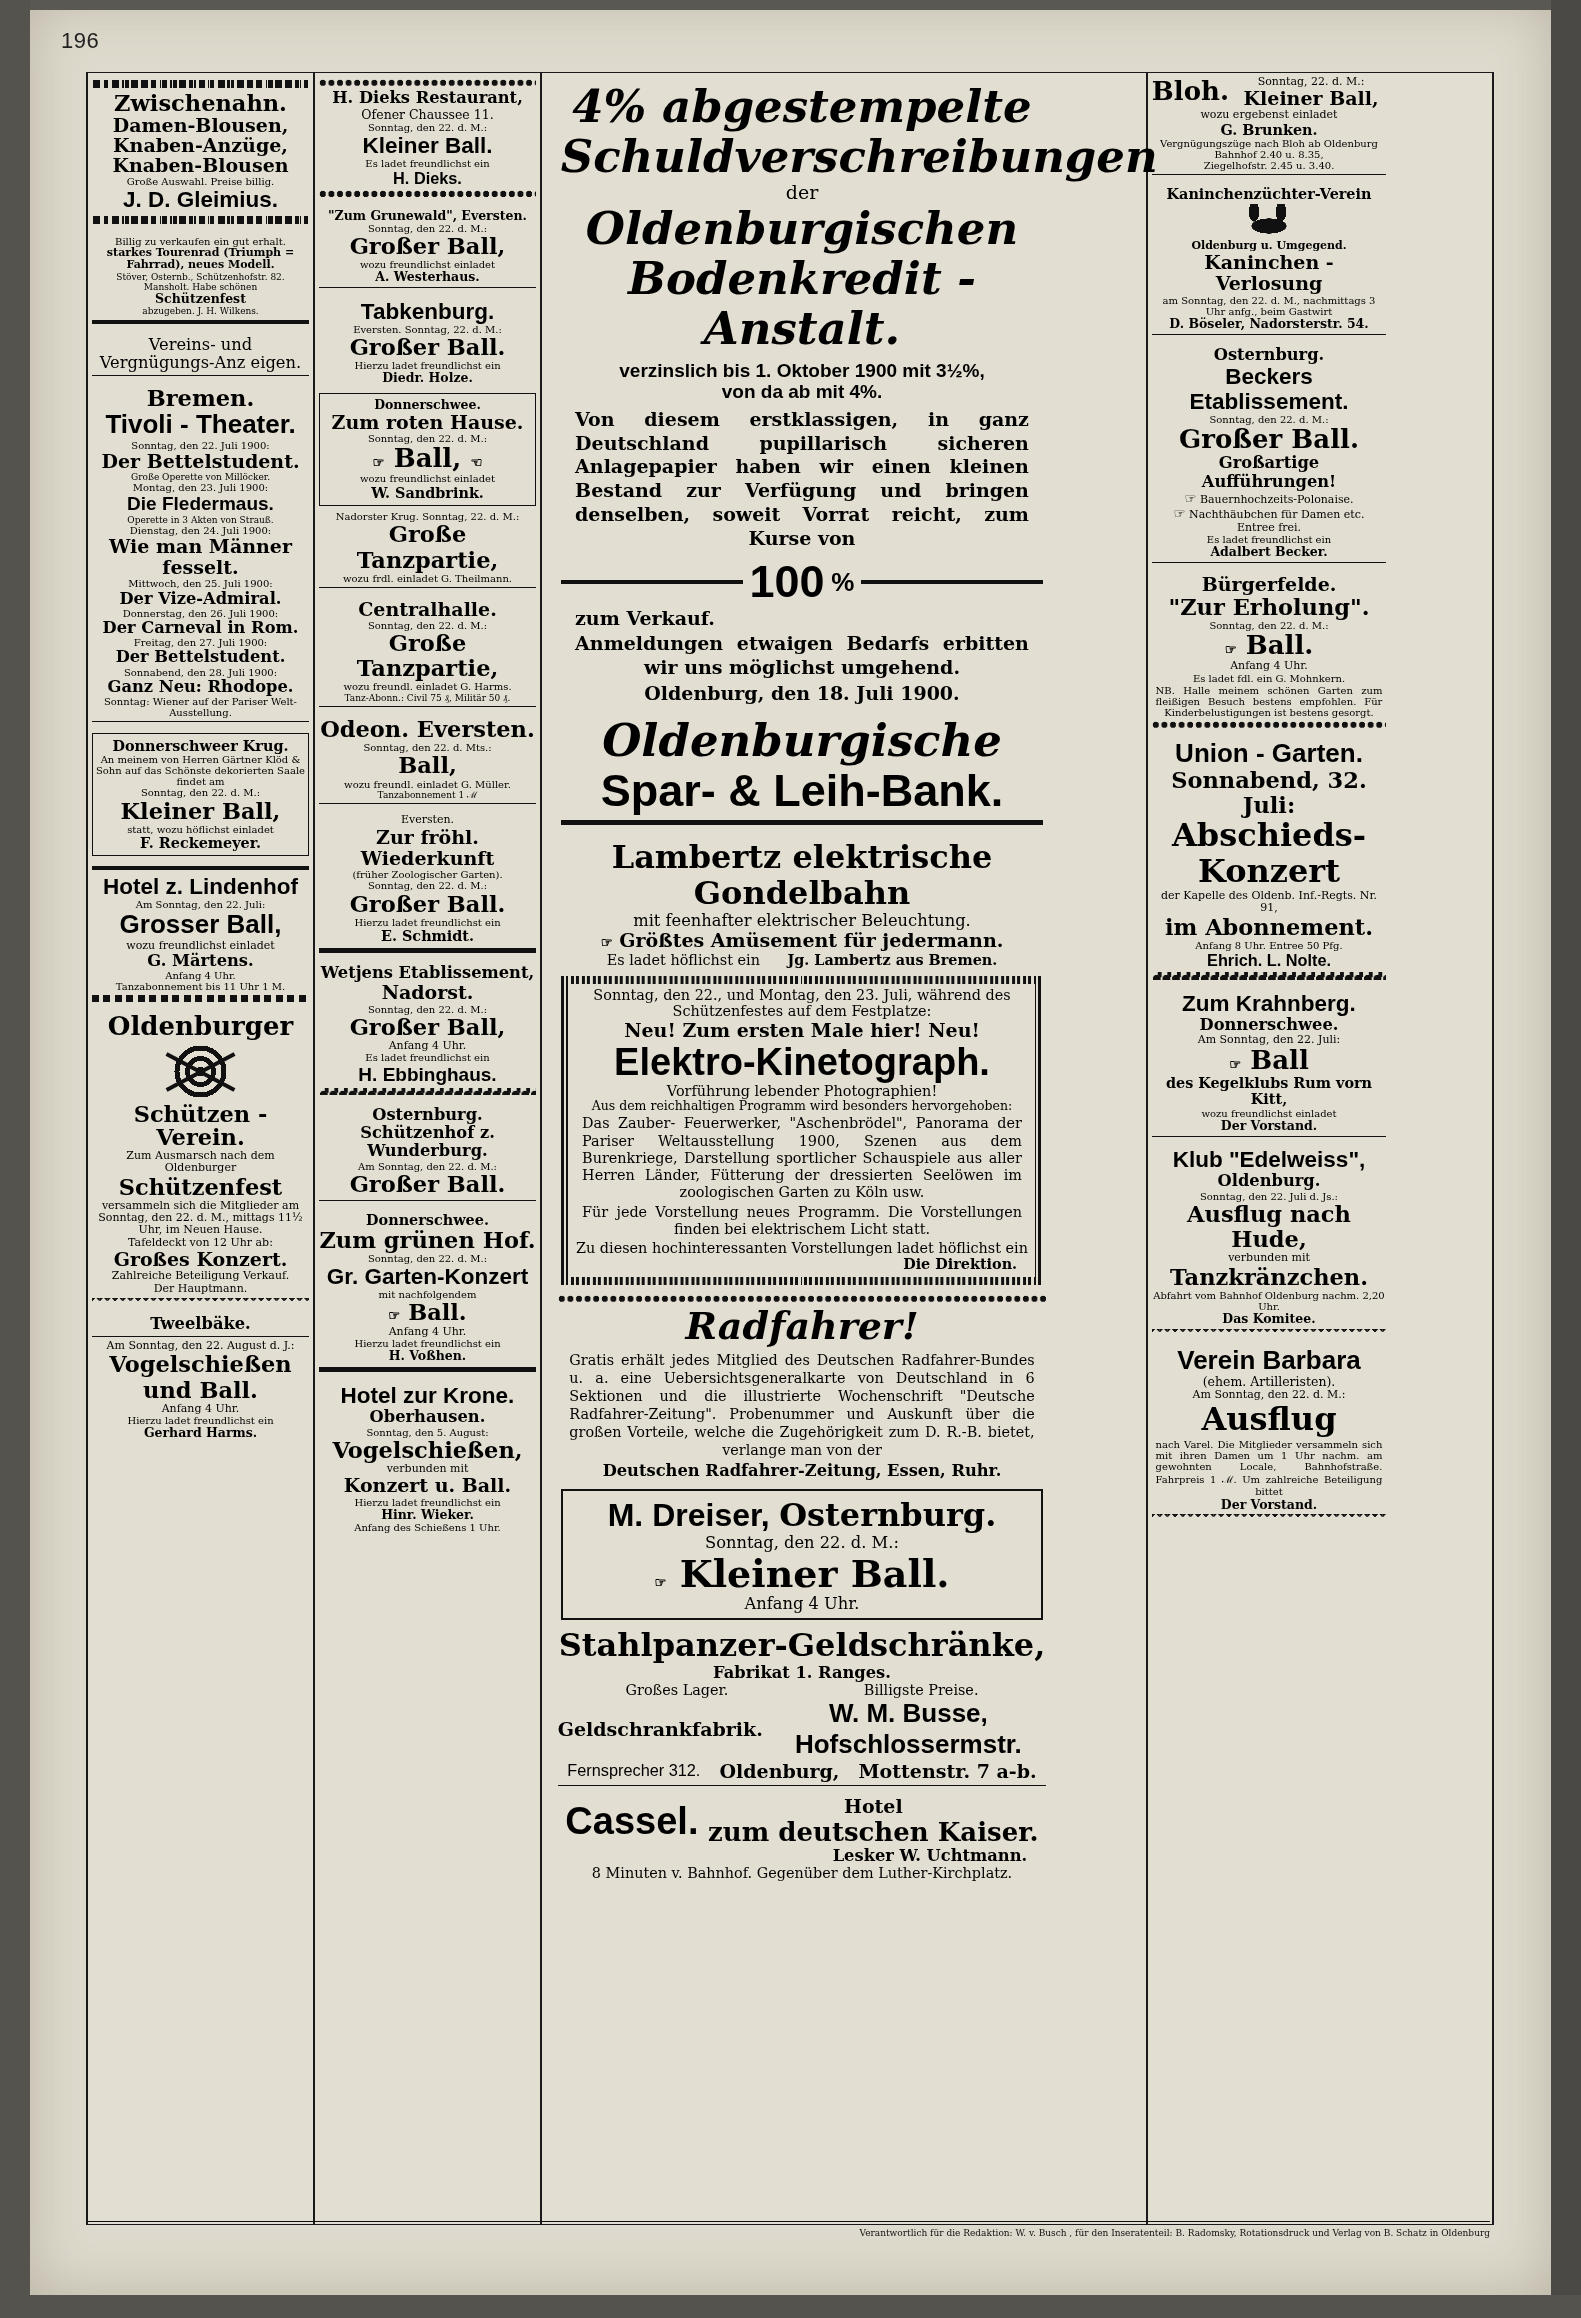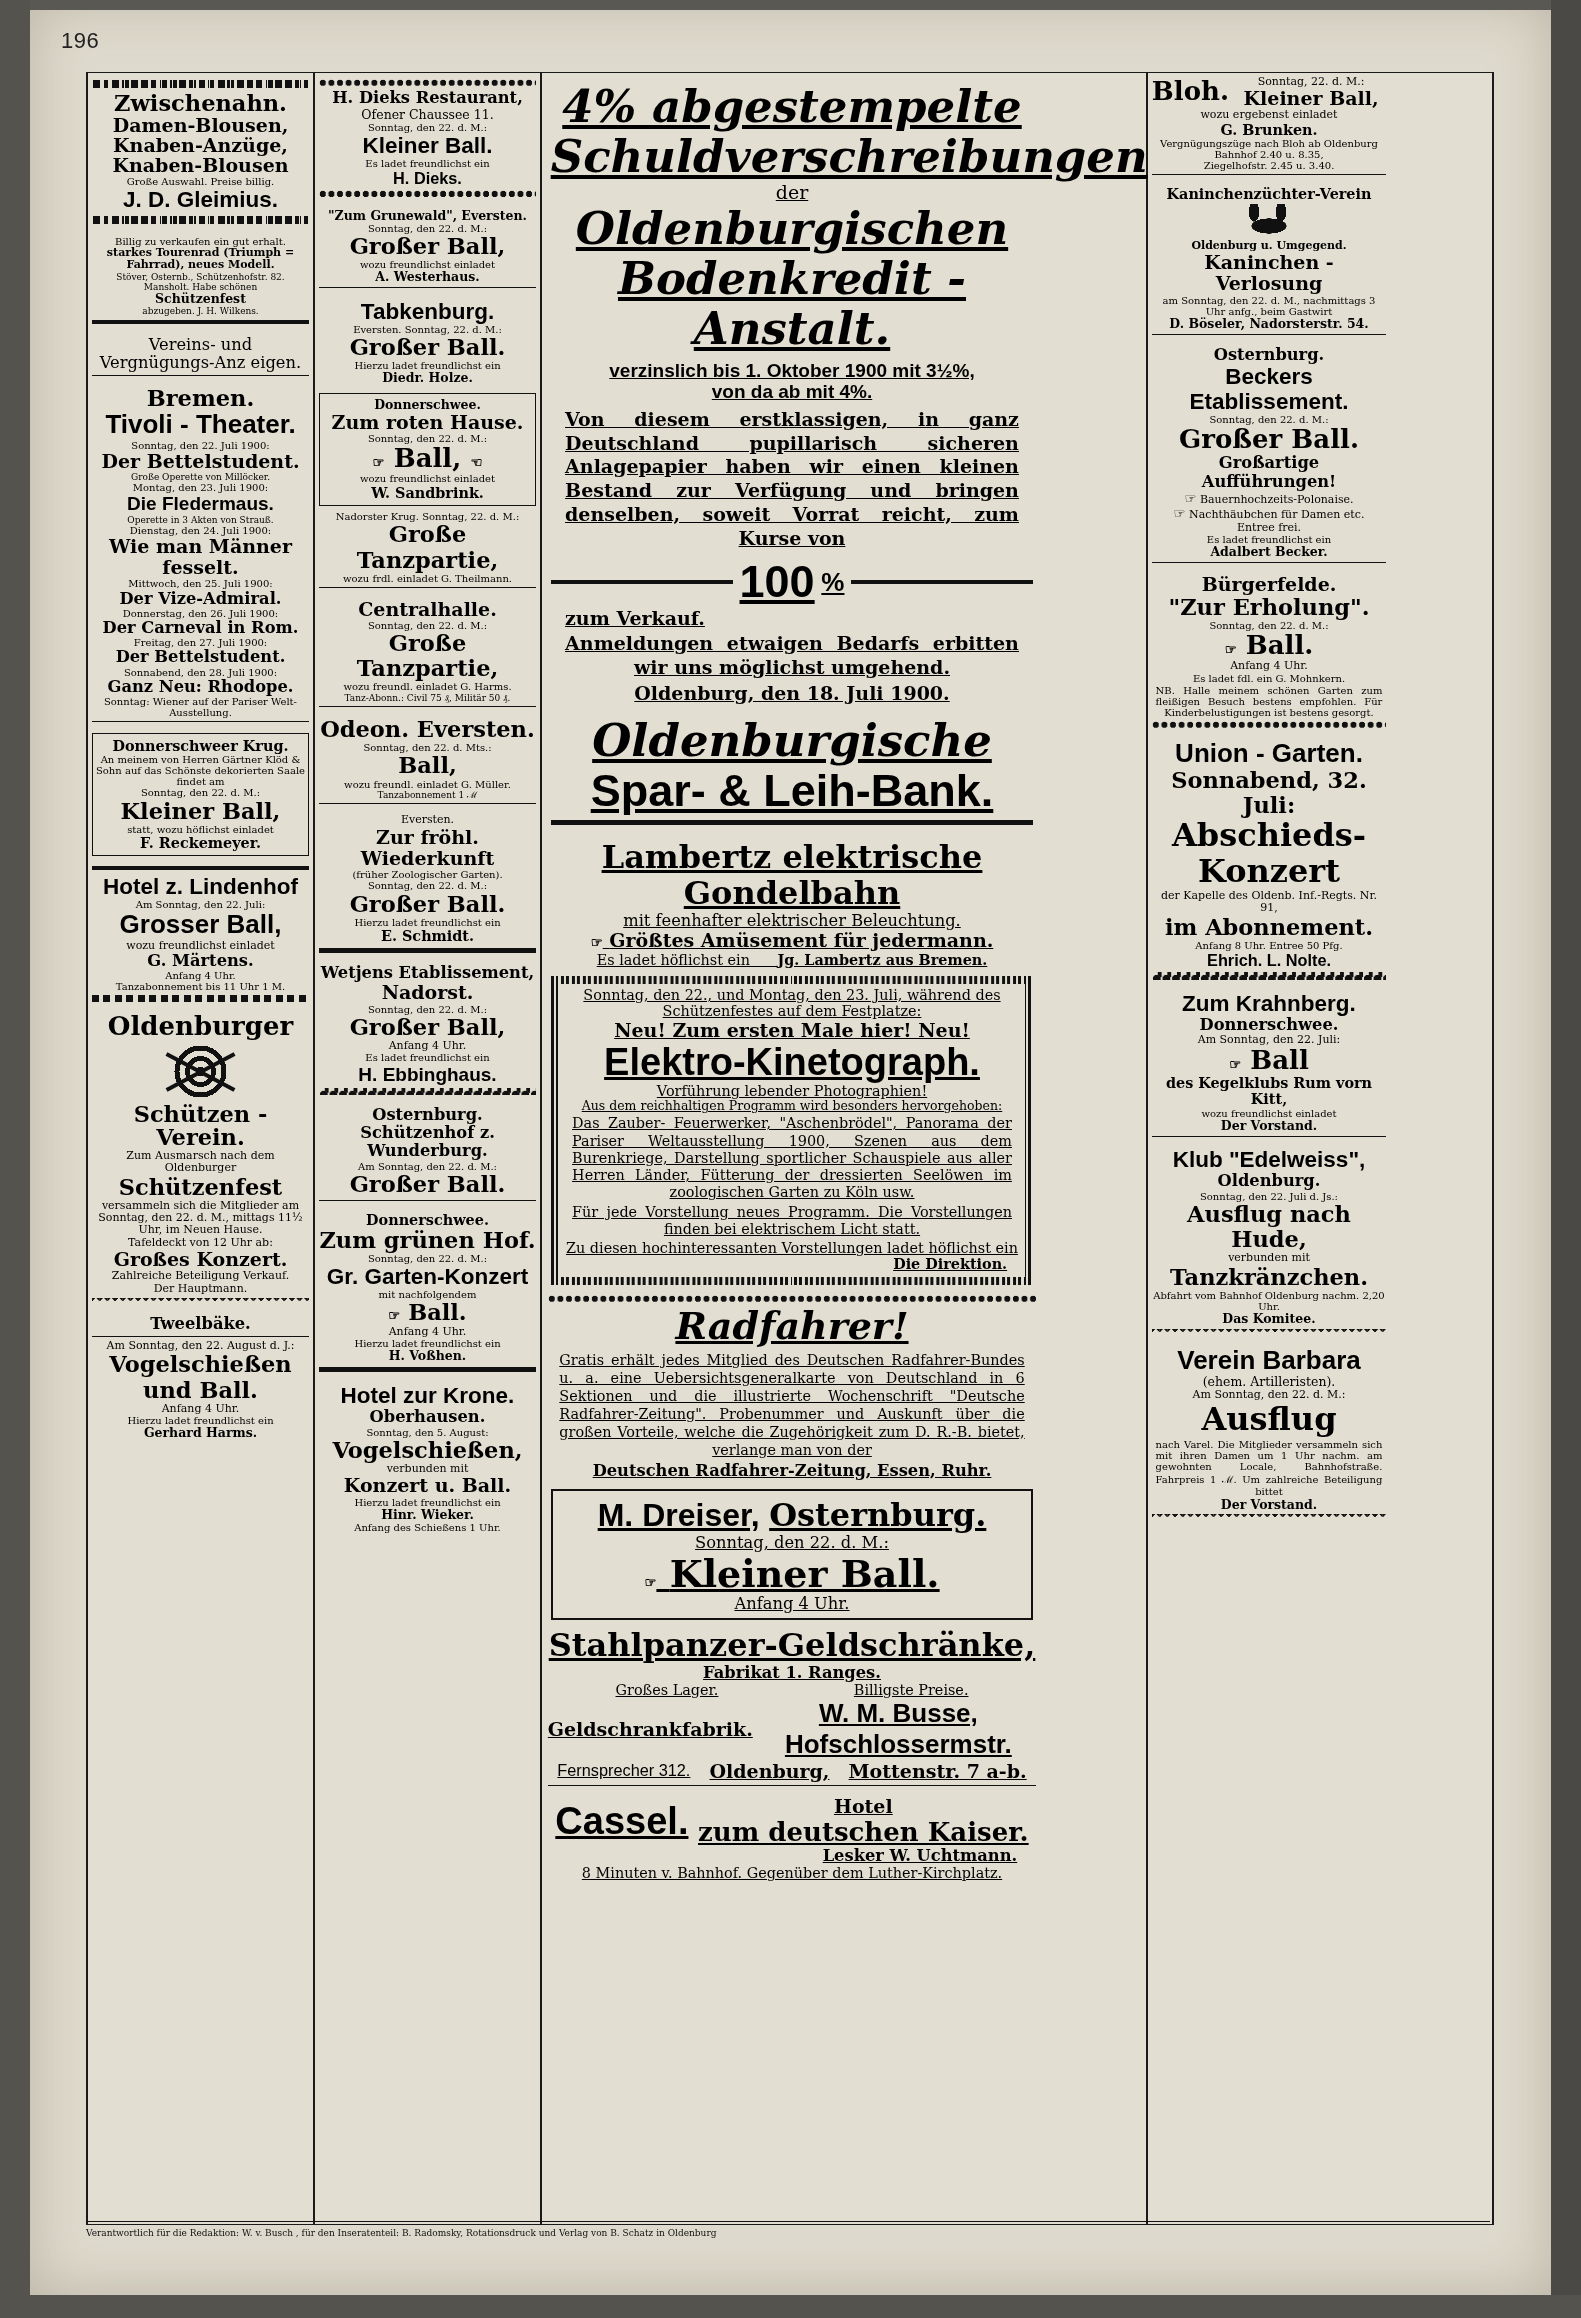--- a/index.html
+++ b/index.html
@@ -31,21 +31,21 @@
     position:absolute;left:86px;top:72px;width:1404px;height:2151px;
     border-left:2.9px solid #1a1a1a;border-right:2.9px solid #1a1a1a;
     border-top:1.9px solid #1a1a1a;border-bottom:1.9px solid #1a1a1a;
     background:#e2ded1;
   }
   .colsep{position:absolute;top:0;width:1.9px;height:2151px;background:#1a1a1a;}
 
   .col{position:absolute;top:0;padding:0;box-sizing:border-box;}
   #col1{left:0px;width:225px;}
   #col2{left:227px;width:225px;}
-  #col3{left:456px;width:496px;text-decoration:underline;}
+  #col3{left:466px;width:496px;}
   #col4{left:1060px;width:242px;}
 
   .ad{position:relative;box-sizing:border-box;padding:2.9px 3.8px 4.8px 3.8px;text-align:center;}
   .ad + .ad{}
   .frakt{font-family:"DejaVu Serif",serif;}
   .t{display:block;line-height:1.12;} .s12{font-size:9px;}
   .s13{font-size:10px;} .s14{font-size:11px;} .s16{font-size:12.5px;}
   .s18{font-size:14.4px;} .s20{font-size:16.3px;} .s24{font-size:19px;}
   .s28{font-size:22.5px;} .s32{font-size:26px;} .s40{font-size:32px;}
   .s48{font-size:38px;} .s56{font-size:45px;}
@@ -82,21 +82,21 @@
 
   
   .display{font-family:"DejaVu Serif",serif;font-weight:bold;line-height:1.05;}
   .script{font-family:"DejaVu Serif",serif;font-weight:bold;font-style:italic;}
 
   .just{text-align:justify;text-align-last:center;}
   .left{text-align:left;}
   .right{text-align:right;}
 
   .footer{
-    position:absolute;left:86px;top:2228px;width:1404px;text-align:left;
+    position:absolute;left:86px;top:2228px;width:1404px;text-align:right;
     font-size:9px;font-family:"DejaVu Serif",serif;color:#111;
   }
   .sepline{position:absolute;left:86px;top:2221px;width:1404px;height:1.4px;background:#111;}
 
   .circle-target{
     width:57px;height:57px;border-radius:50%;
     background:
       radial-gradient(circle, #111 0 4.8px, #e2ded1 4.8px 10.5px, #111 10.5px 15.3px, #e2ded1 15.3px 21px, #111 21px 26px, #e2ded1 26px 29px);
     margin:2.9px auto;position:relative;
   }

